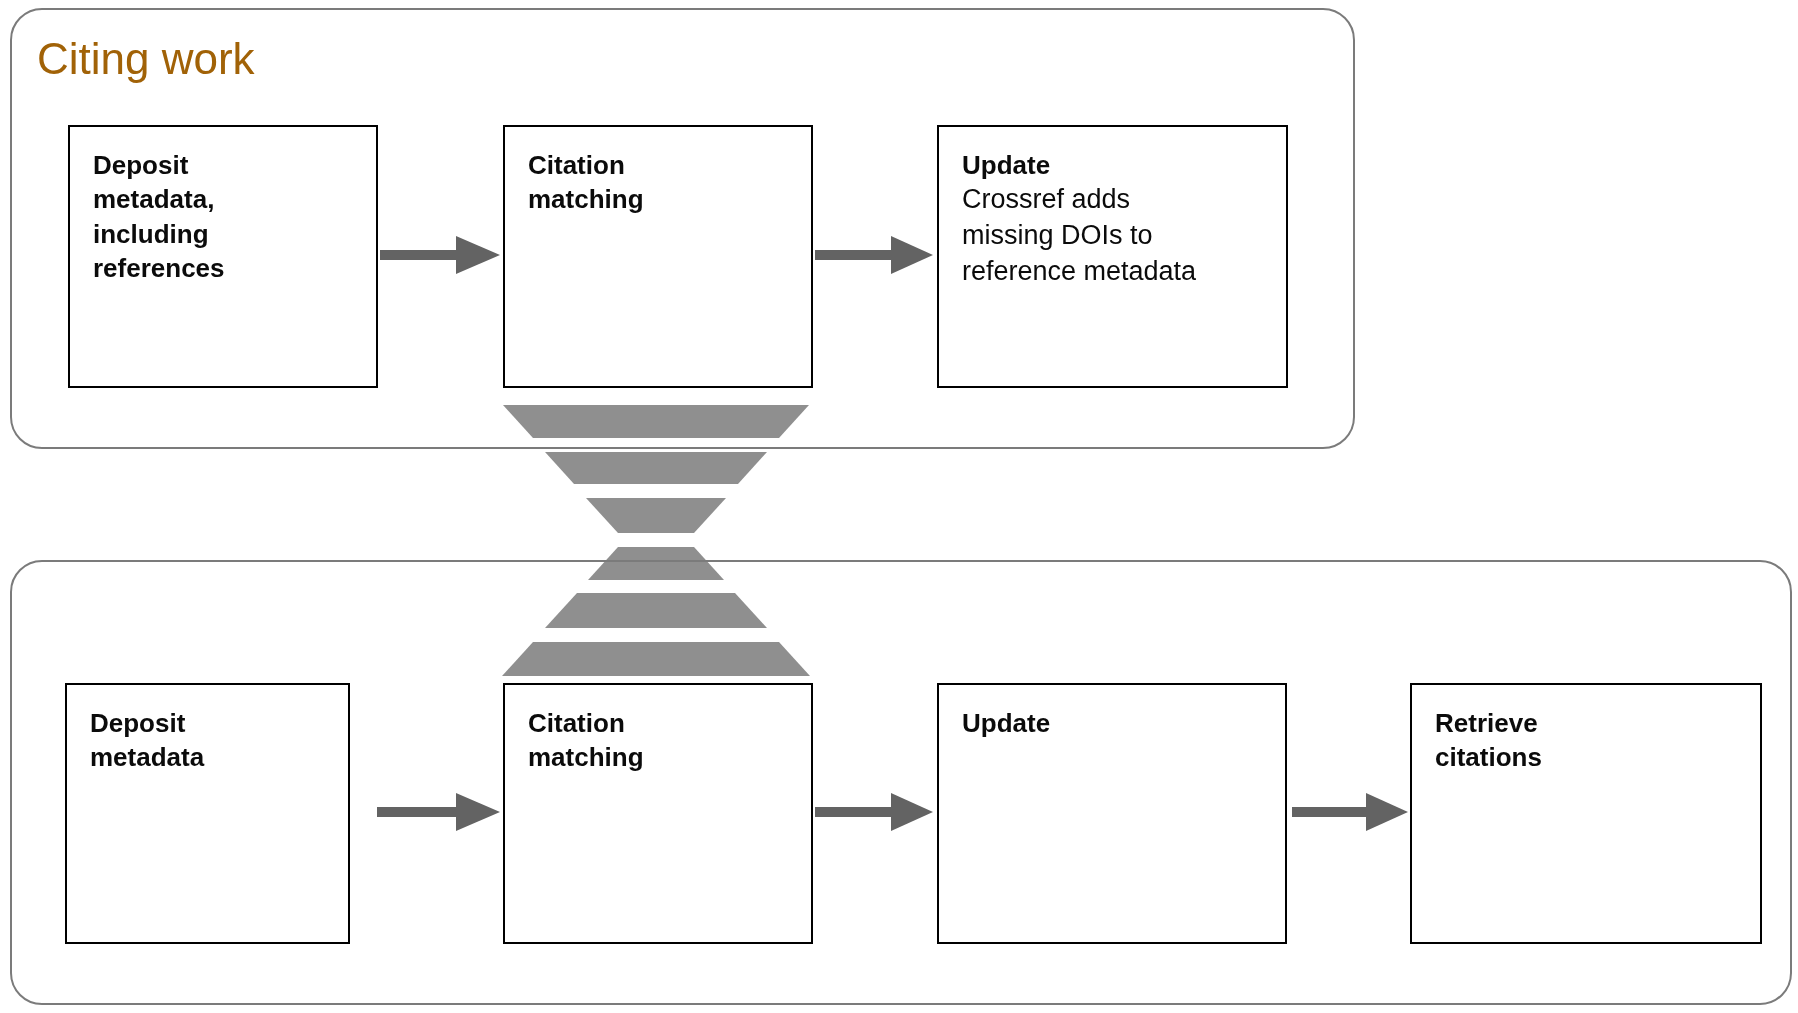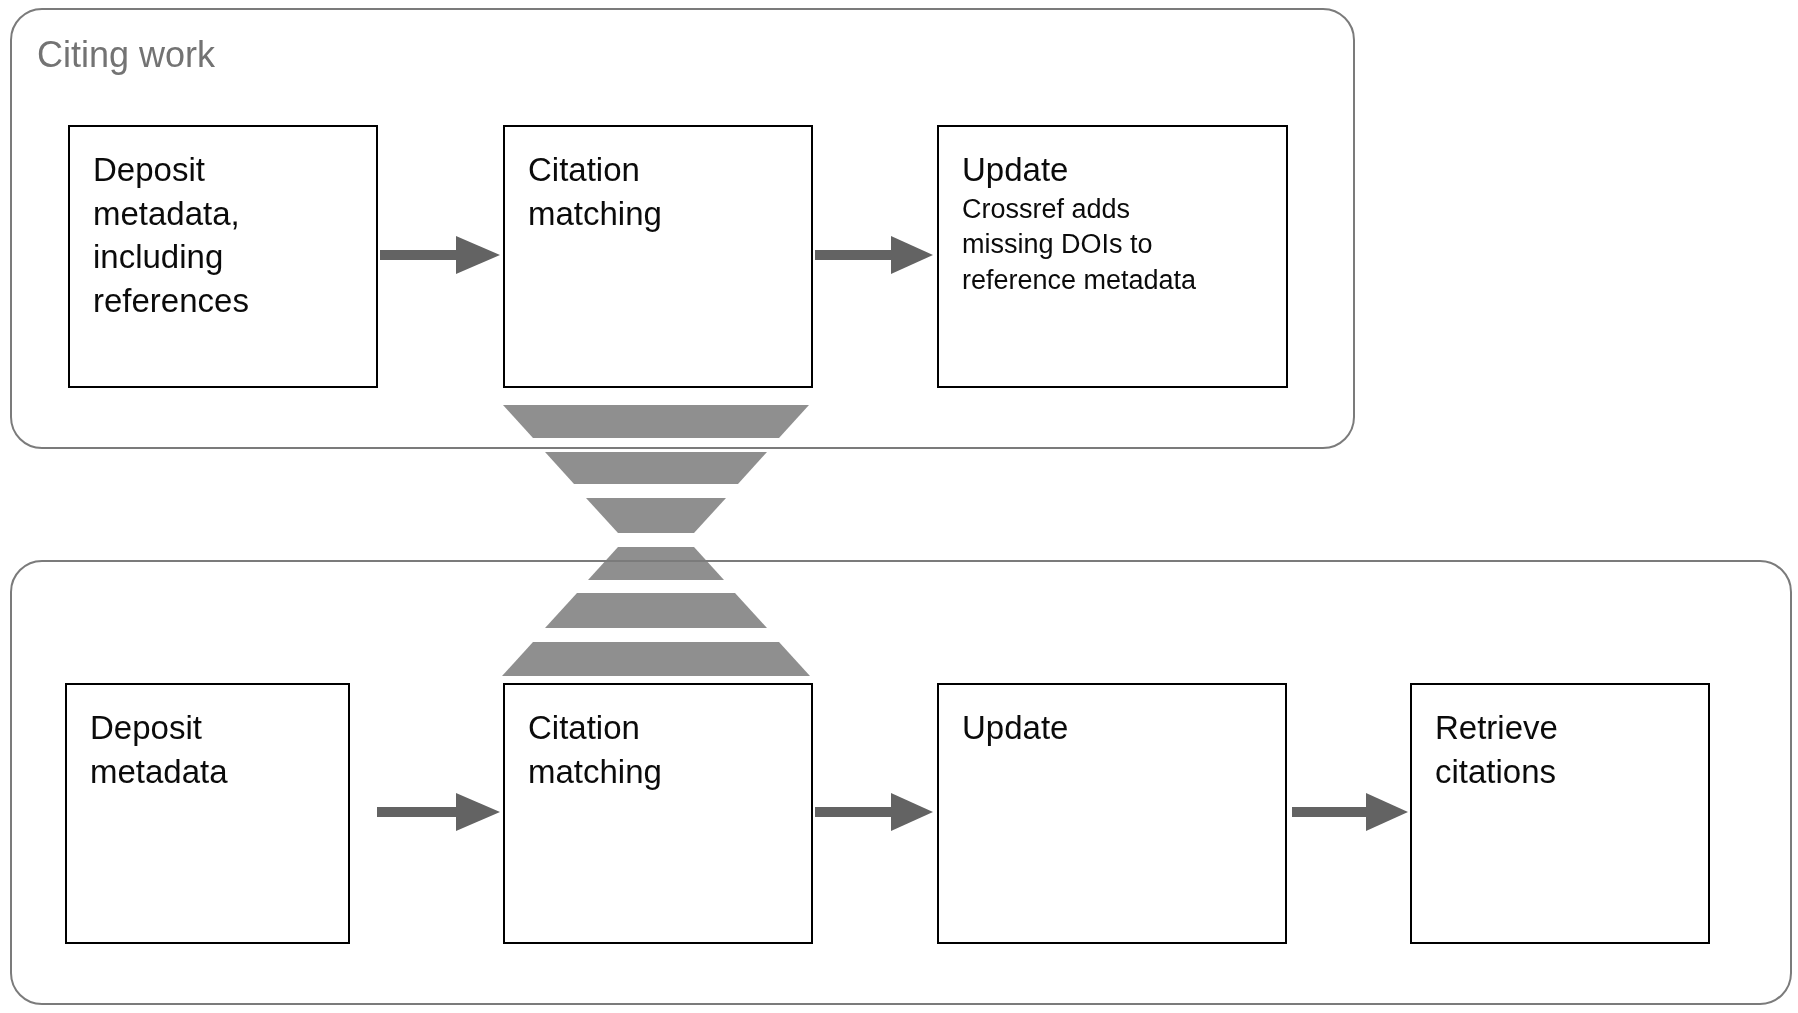--- a/index.html
+++ b/index.html
@@ -27,59 +27,60 @@
     border: 2px solid var(--container-border, #7b7b7b);
     border-radius: 32px;
     background: transparent;
     z-index: 2;
     box-sizing: border-box;
   }
   .container-citing { left: 10px; top: 8px;   width: 1345px; height: 441px; }
   .container-cited  { left: 10px; top: 560px; width: 1782px; height: 445px; }
   .group-label {
     position: absolute;
-    font-size: 36px;
+    font-size: 44px;
     line-height: 1.2;
-    color: #737373;
+    color: #a16207;
     z-index: 3;
     white-space: nowrap;
   }
   .label-citing { left: 37px; top: 33px; }
   .label-cited  { left: 37px; top: 591px; }
   .node-box {
     position: absolute;
     border: 2px solid var(--box-border, #000000);
     background: #ffffff;
     box-sizing: border-box;
     z-index: 3;
     padding: 21px 23px;
   }
   .node-title {
     display: block;
-    font-size: 33px;
+    font-size: 26px;
     line-height: 1.32;
     white-space: pre-line;
     color: #0b0b0b;
+    font-weight: bold;
   }
   .node-body {
     display: block;
     font-size: 27px;
     line-height: 1.33;
     white-space: pre-line;
     color: #0b0b0b;
   }
   
   .box-a  { left: 68px;   top: 125px; width: 310px; height: 263px; }
   .box-b  { left: 503px;  top: 125px; width: 310px; height: 263px; }
   .box-c  { left: 937px;  top: 125px; width: 351px; height: 263px; }
   
   .box-d1 { left: 65px;   top: 683px; width: 285px; height: 261px; }
   .box-d2 { left: 503px;  top: 683px; width: 310px; height: 261px; }
   .box-d3 { left: 937px;  top: 683px; width: 350px; height: 261px; }
-  .box-d4 { left: 1410px; top: 683px; width: 300px; height: 261px; }
+  .box-d4 { left: 1410px; top: 683px; width: 352px; height: 261px; }
 </style>
 </head>
 <body>
 
 <div class="canvas" style="--bg: #ffffff; --text: #111111; --box-border: #000000; --container-border: #7b7b7b;">
 
   <svg class="overlay-svg" width="1798" height="1013" viewBox="0 0 1798 1013">
 
     <g fill="#8f8f8f">
       <polygon points="503,405 809,405 779,438 533,438"></polygon>

